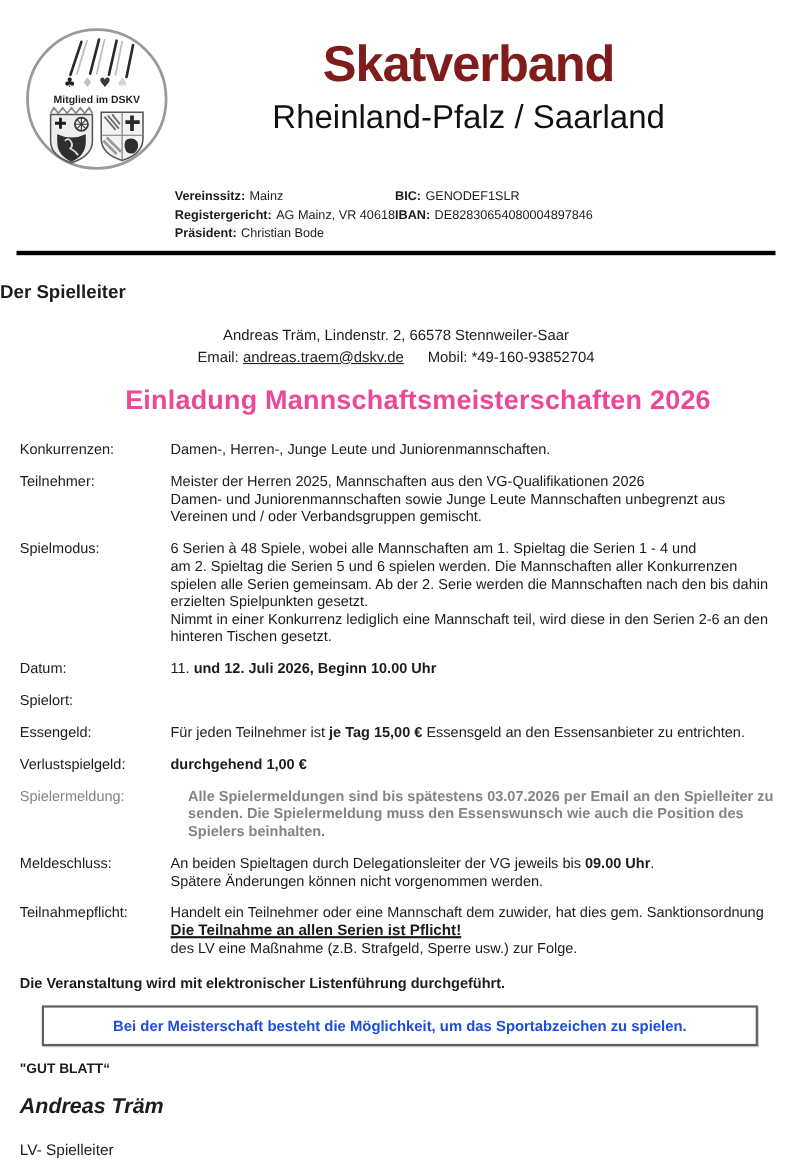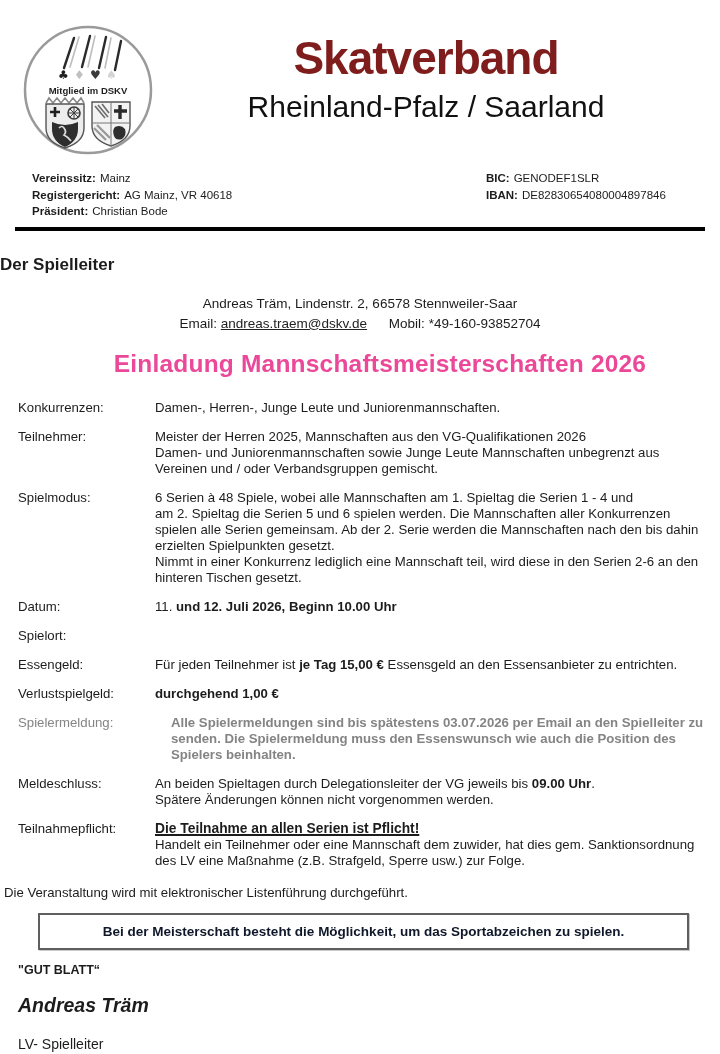--- a/index.html
+++ b/index.html
@@ -12,21 +12,21 @@
   }
   .page { width:720px; height:1054px; overflow:hidden; background:#fff; }
 
   
   .masthead { display:flex; padding-top:24px; }
   .logo-wrap { flex:0 0 178px; padding-left:22px; }
   .titles { flex:1; text-align:center; padding-top:10px; padding-right:46px; }
   .org-title { font-size:46px; font-weight:800; letter-spacing:-1px; color:#7f1d1d; line-height:1.05; }
   .org-subtitle { font-size:30px; font-weight:400; margin-top:8px; color:#111; }
 
-  .info-row { display:flex; justify-content:space-between; margin:10px 16px 0 32px; font-size:11.5px; line-height:16.5px; }
+  .info-row { display:flex; justify-content:center; margin:10px 16px 0 32px; font-size:11.5px; line-height:16.5px; }
   .info-right { width:218px; }
   .lbl { font-weight:700; }
   .val { margin-left:4px; }
 
   .rule { height:4px; background:#000; margin:7px 15px 0 15px; }
 
   
   .spielleiter-heading { text-align:left; font-weight:700; font-size:17px; margin-top:24px; }
   .address { text-align:center; font-size:13.5px; margin-top:21px; }
   .contact { text-align:center; font-size:13.5px; margin-top:5px; }
@@ -38,27 +38,27 @@
   .sections { margin:22px 16px 0 18px; font-size:13.2px; line-height:16px; }
   .row { display:grid; grid-template-columns:137px 1fr; margin-bottom:13px; }
   .label { font-weight:400; }
   .line { white-space:nowrap; }
   .b { font-weight:700; }
   .gray-row .label, .gray-row .line { color:#848484; }
   .gray-row .line { font-weight:700;margin-left:16px; }
   .headline { font-weight:700; font-size:13.8px; text-decoration:underline; text-decoration-thickness:1.5px; }
 
   
-  .elektronisch { font-weight:400; font-size:13.2px; margin:16px 16px 0 4px; }
+  .elektronisch { font-weight:700; font-size:13.2px; margin:16px 16px 0 18px; }
   .notice-box {
     margin:13px 31px 0 38px;
     border:2px solid #5f5f5f;
     box-shadow:1px 1px 0 #c9c9c9;
     text-align:center; padding:9px 20px;
-    font-weight:700; color:#0f172a; font-size:13.5px;
+    font-weight:700; color:#1d4ed8; font-size:13.5px;
   }
   .gut-blatt { margin:13px 0 0 18px; font-weight:700; font-size:12.5px; }
   .signature { margin:17px 0 0 18px; font-weight:700; font-style:italic; font-size:19.5px; }
   .role { margin:19px 0 0 18px; font-size:14px; }
 </style>
 </head>
 <body>
 
 <div class="page">
 
@@ -204,22 +204,22 @@
       <div class="label">Meldeschluss:</div>
       <div class="content">
         <div class="line"><span>An beiden Spieltagen durch Delegationsleiter der VG jeweils bis </span><span class="b">09.00 Uhr</span><span>.</span></div>
         <div class="line">Spätere Änderungen können nicht vorgenommen werden.</div>
       </div>
     </div>
 
     <div class="row">
       <div class="label">Teilnahmepflicht:</div>
       <div class="content">
+        <div class="line">Handelt ein Teilnehmer oder eine Mannschaft dem zuwider, hat dies gem. Sanktionsordnung</div>
         <div class="line headline">Die Teilnahme an allen Serien ist Pflicht!</div>
-        <div class="line">Handelt ein Teilnehmer oder eine Mannschaft dem zuwider, hat dies gem. Sanktionsordnung</div>
         <div class="line">des LV eine Maßnahme (z.B. Strafgeld, Sperre usw.) zur Folge.</div>
       </div>
     </div>
 
   </main>
 
   <p class="elektronisch">Die Veranstaltung wird mit elektronischer Listenführung durchgeführt.</p>
 
   <div class="notice-box">
     <span>Bei der Meisterschaft besteht die Möglichkeit, um das Sportabzeichen zu spielen.</span>

